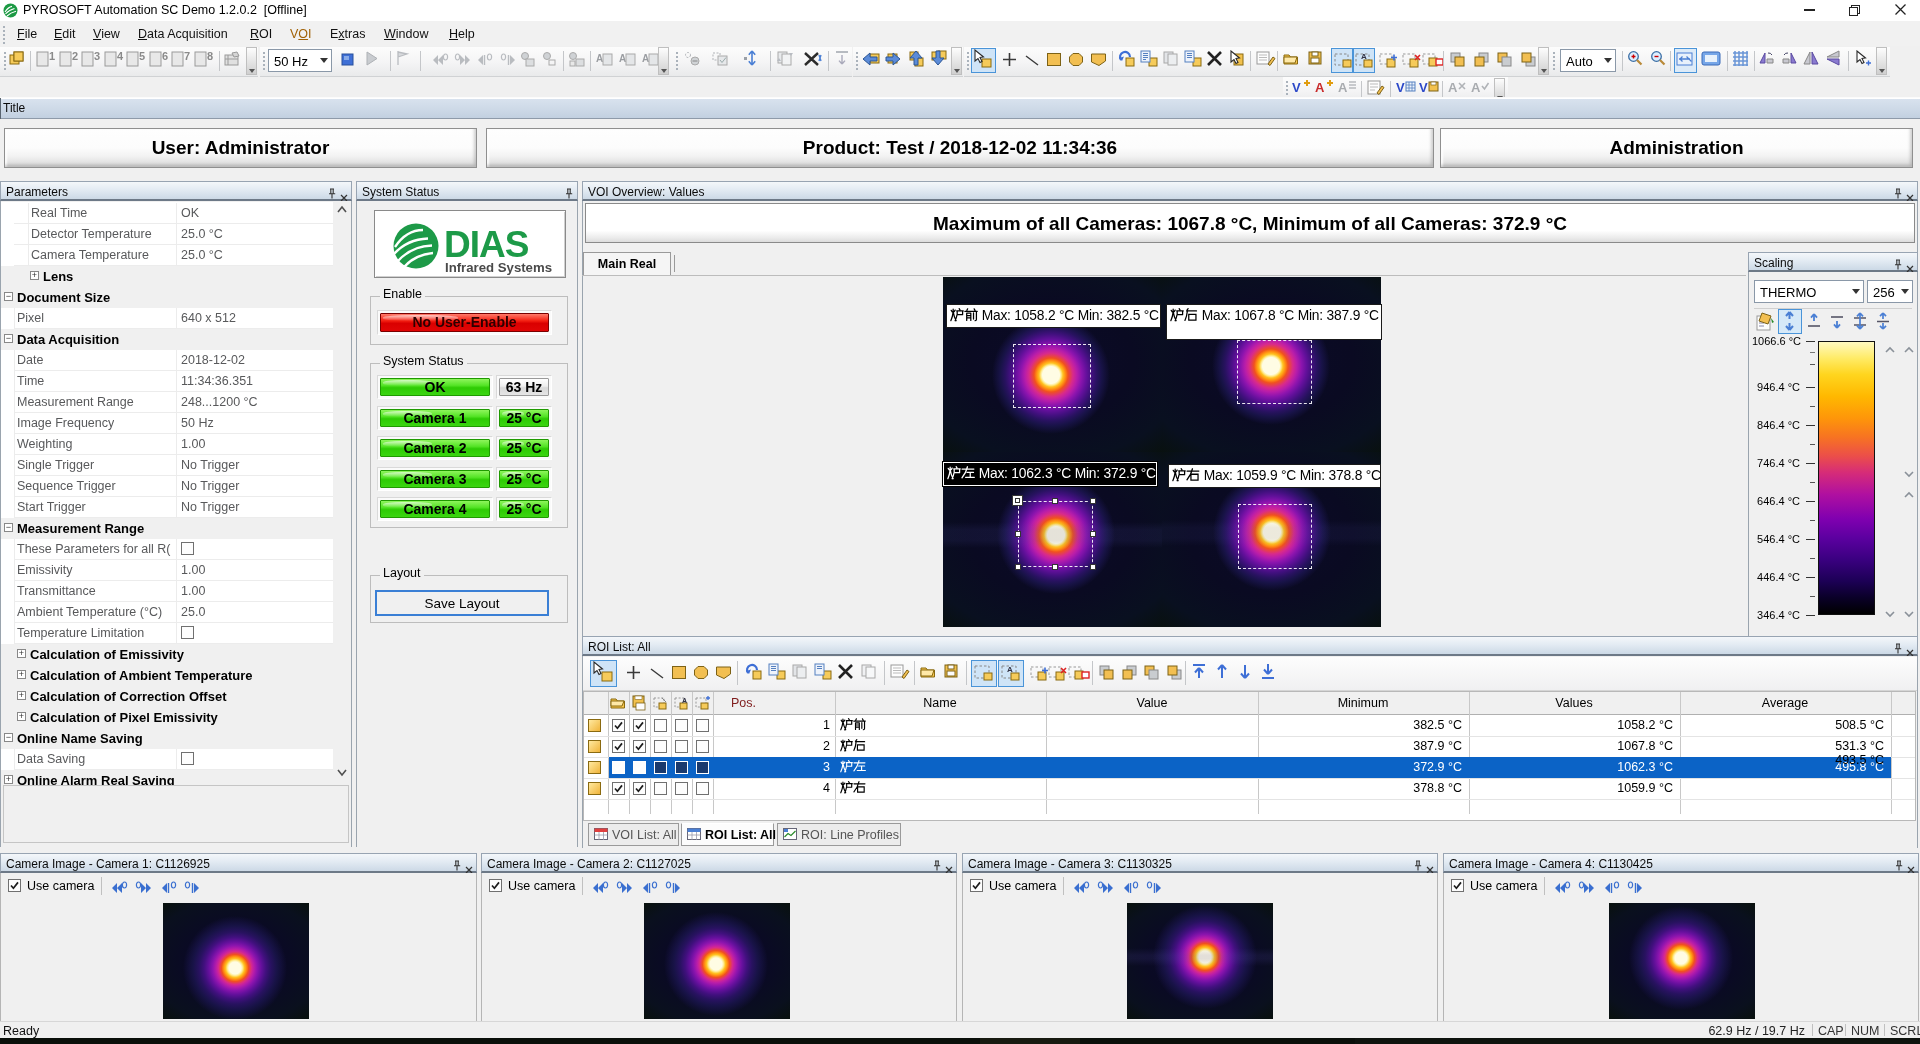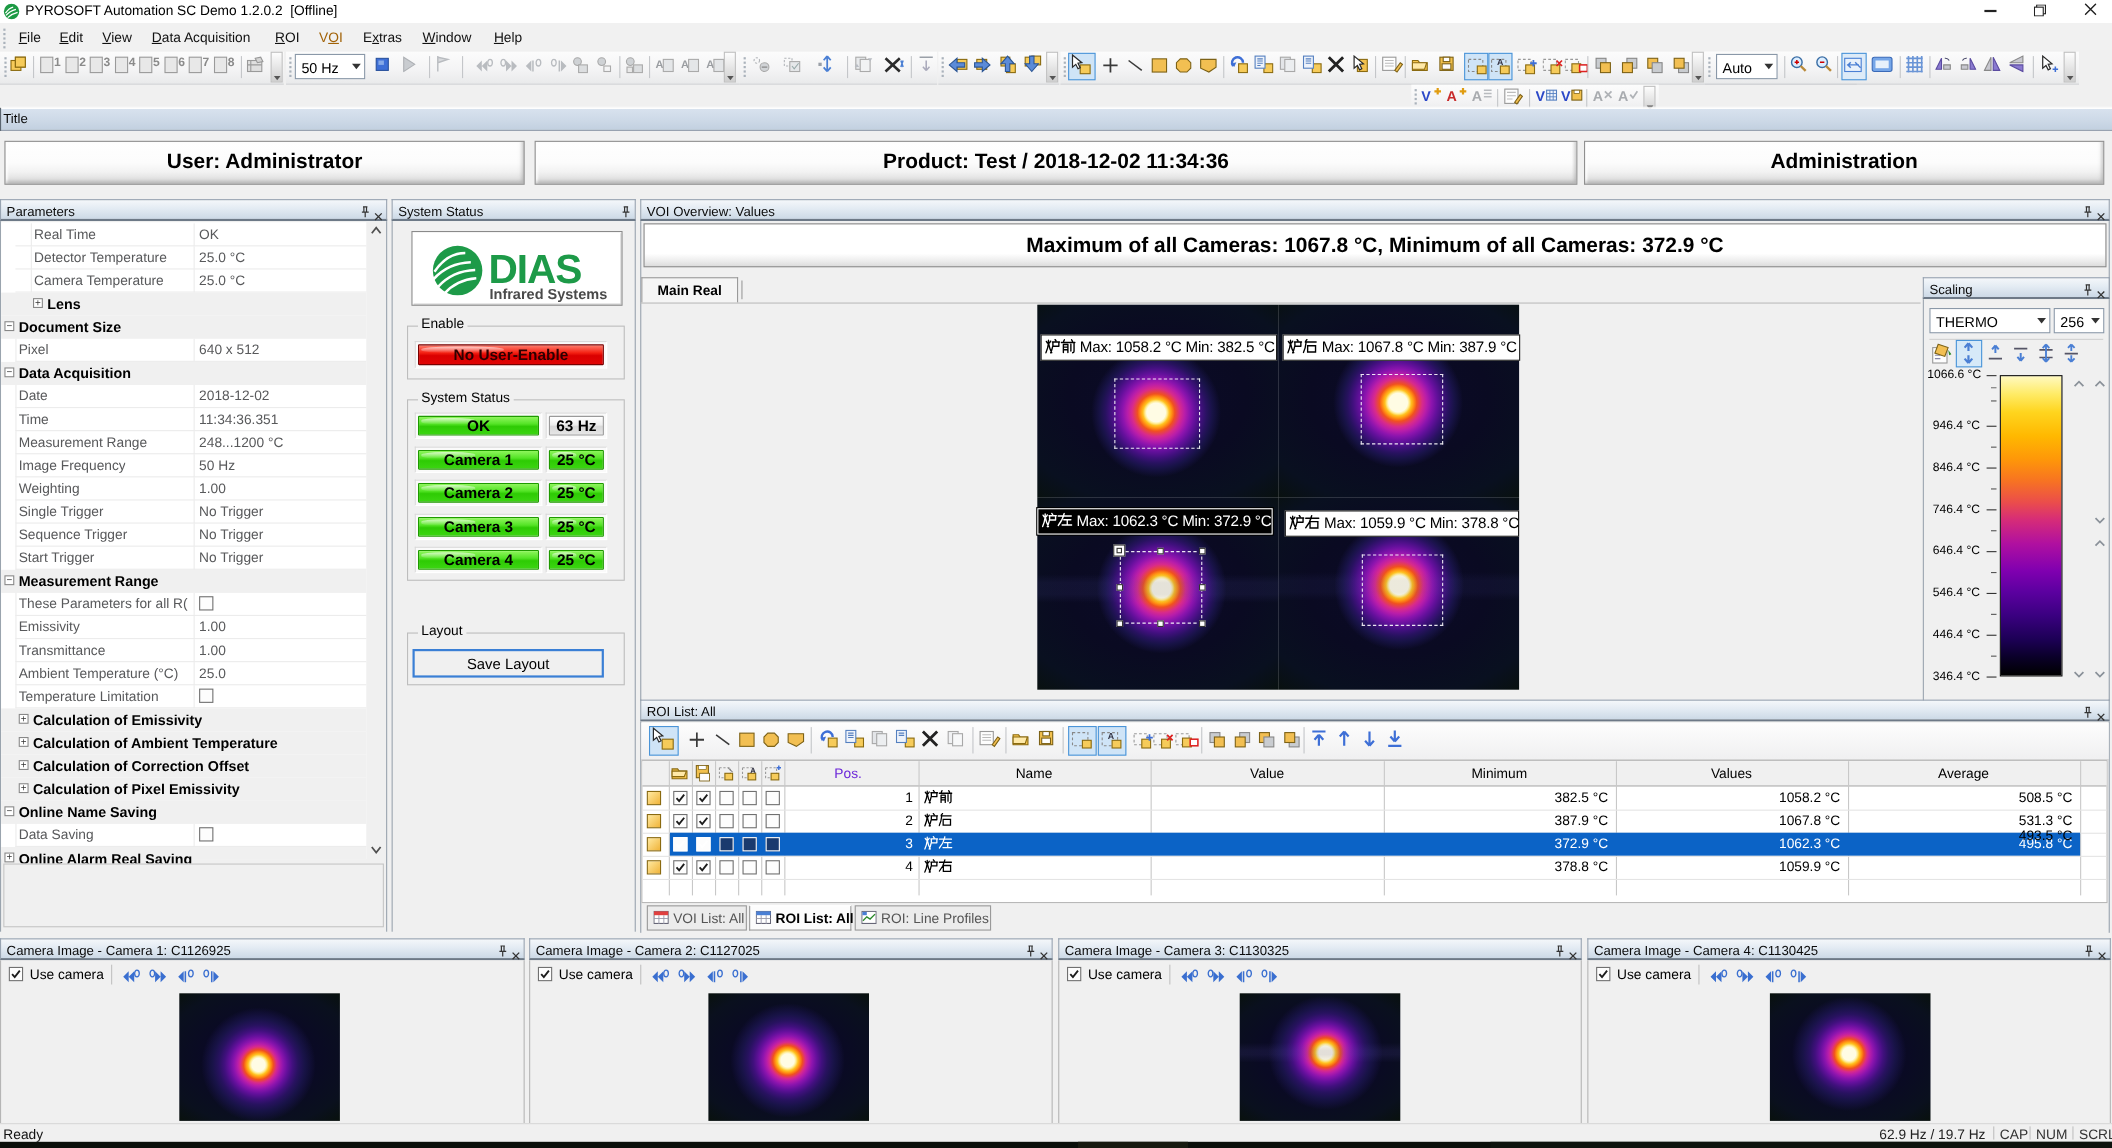--- a/index.html
+++ b/index.html
@@ -765,21 +765,21 @@
 <div style="left:1012px;top:495px;width:11px;height:11px;background:#fff;border:1px solid #333;box-sizing:border-box;">
     <div style="position:absolute;left:2px;top:2px;width:5px;height:5px;border:1px solid #333;box-sizing:border-box;"></div>
   </div>
 <div style="left:946px;top:304px;width:215px;height:24px;background:#fff;border:1px solid #1a1a1a;box-sizing:border-box;">
     <div class="t" style="position:absolute;left:3px;top:3px;font-size:13.8px;letter-spacing:-0.2px;color:#000"><svg width="14" height="14" viewBox="0 0 15 15" style="vertical-align:-2px" fill="none" stroke="#000" stroke-width="1.35" stroke-linecap="round">
         <path d="M3.4,1.3 V4.2 M1.3,2.5 L2.4,4.1 M5.5,2.3 L4.5,3.9 M3.4,4.2 C3,8 2.2,10.8 0.9,13.6 M3.5,4.4 C4.1,8 5,10.8 6.6,13.6 M9.8,0.7 L10.7,1.9 M7.2,3.1 H14.2 M7.7,3.3 V7.2 M7.7,7.2 H13.5 M13.5,3.3 V7.2 M7.5,7.4 C7,9.9 6.5,11.6 5.5,13.7"></path>
       </svg><svg width="14" height="14" viewBox="0 0 15 15" style="vertical-align:-2px" fill="none" stroke="#000" stroke-width="1.35" stroke-linecap="round">
         <path d="M3.9,0.9 L3.1,2.5 M10.9,0.9 L11.8,2.5 M0.9,3.6 H14.2 M2.9,5.6 V13.3 M2.9,5.6 H7.3 M7.3,5.6 V13.3 M2.9,8.1 H7.3 M2.9,10.6 H7.3 M10.2,5.2 V11.9 M13.3,4.6 V12.2 C13.3,13.1 12.8,13.5 11.9,13.6"></path>
       </svg> Max: 1058.2 °C Min: 382.5 °C</div>
   </div>
-<div style="left:1166px;top:304px;width:216px;height:24px;background:#fff;border:1px solid #1a1a1a;box-sizing:border-box;">
+<div style="left:1166px;top:304px;width:216px;height:36px;background:#fff;border:1px solid #1a1a1a;box-sizing:border-box;">
     <div class="t" style="position:absolute;left:3px;top:3px;font-size:13.8px;letter-spacing:-0.2px;color:#000"><svg width="14" height="14" viewBox="0 0 15 15" style="vertical-align:-2px" fill="none" stroke="#000" stroke-width="1.35" stroke-linecap="round">
         <path d="M3.4,1.3 V4.2 M1.3,2.5 L2.4,4.1 M5.5,2.3 L4.5,3.9 M3.4,4.2 C3,8 2.2,10.8 0.9,13.6 M3.5,4.4 C4.1,8 5,10.8 6.6,13.6 M9.8,0.7 L10.7,1.9 M7.2,3.1 H14.2 M7.7,3.3 V7.2 M7.7,7.2 H13.5 M13.5,3.3 V7.2 M7.5,7.4 C7,9.9 6.5,11.6 5.5,13.7"></path>
       </svg><svg width="14" height="14" viewBox="0 0 15 15" style="vertical-align:-2px" fill="none" stroke="#000" stroke-width="1.35" stroke-linecap="round">
         <path d="M4.4,0.7 L3.2,2.2 M2.8,3.1 H13.4 M3.6,3.3 C3.3,6.6 2.6,9.9 1.0,13.3 M5.1,6.8 H12.8 V12.9 H5.1 Z"></path>
       </svg> Max: 1067.8 °C Min: 387.9 °C</div>
   </div>
 <div style="left:943px;top:462px;width:214px;height:24px;background:#000;border:1px solid #fff;box-shadow:0 0 0 1px #000;box-sizing:border-box;">
     <div class="t" style="position:absolute;left:3px;top:3px;font-size:13.8px;letter-spacing:-0.2px;color:#fff"><svg width="14" height="14" viewBox="0 0 15 15" style="vertical-align:-2px" fill="none" stroke="#fff" stroke-width="1.35" stroke-linecap="round">
         <path d="M3.4,1.3 V4.2 M1.3,2.5 L2.4,4.1 M5.5,2.3 L4.5,3.9 M3.4,4.2 C3,8 2.2,10.8 0.9,13.6 M3.5,4.4 C4.1,8 5,10.8 6.6,13.6 M9.8,0.7 L10.7,1.9 M7.2,3.1 H14.2 M7.7,3.3 V7.2 M7.7,7.2 H13.5 M13.5,3.3 V7.2 M7.5,7.4 C7,9.9 6.5,11.6 5.5,13.7"></path>
       </svg><svg width="14" height="14" viewBox="0 0 15 15" style="vertical-align:-2px" fill="none" stroke="#fff" stroke-width="1.35" stroke-linecap="round">
@@ -1017,21 +1017,21 @@
 <div style="left:650px;top:692px;width:1px;height:122px;background:#c8c8c8;"></div>
 <div style="left:671px;top:692px;width:1px;height:122px;background:#c8c8c8;"></div>
 <div style="left:692px;top:692px;width:1px;height:122px;background:#c8c8c8;"></div>
 <div style="left:713px;top:692px;width:1px;height:122px;background:#c8c8c8;"></div>
 <div style="left:835px;top:692px;width:1px;height:122px;background:#c8c8c8;"></div>
 <div style="left:1046px;top:692px;width:1px;height:122px;background:#c8c8c8;"></div>
 <div style="left:1258px;top:692px;width:1px;height:122px;background:#c8c8c8;"></div>
 <div style="left:1469px;top:692px;width:1px;height:122px;background:#c8c8c8;"></div>
 <div style="left:1680px;top:692px;width:1px;height:122px;background:#c8c8c8;"></div>
 <div style="left:1891px;top:692px;width:1px;height:122px;background:#c8c8c8;"></div>
-<span class="t" style="left:731px;top:696px;width:80px;text-align:center;font-size:12.5px;color:#6d28d9">Pos.</span>
+<span class="t" style="left:731px;top:696px;width:80px;text-align:left;font-size:12.5px;color:#7f1d1d">Pos.</span>
 <span class="t" style="left:900px;top:696px;width:80px;text-align:center;font-size:12.5px;color:#000">Name</span>
 <span class="t" style="left:1112px;top:696px;width:80px;text-align:center;font-size:12.5px;color:#000">Value</span>
 <span class="t" style="left:1323px;top:696px;width:80px;text-align:center;font-size:12.5px;color:#000">Minimum</span>
 <span class="t" style="left:1534px;top:696px;width:80px;text-align:center;font-size:12.5px;color:#000">Values</span>
 <span class="t" style="left:1745px;top:696px;width:80px;text-align:center;font-size:12.5px;color:#000">Average</span>
 <div style="left:610px;top:695px;width:17px;height:16px;"><svg width="17" height="16" viewBox="0 0 17 16">
       <path d="M1,4 h5 l1.5,2 h7 v7 h-13.5 z" fill="#f7c64f" stroke="#8a6a10"></path>
       <path d="M1,6 h10 l3,0 -2,5 h-11 z" fill="#ffe9a8" stroke="#8a6a10"></path>
     </svg></div>
 <div style="left:632px;top:695px;width:16px;height:16px;"><svg width="16" height="16" viewBox="0 0 16 16">

